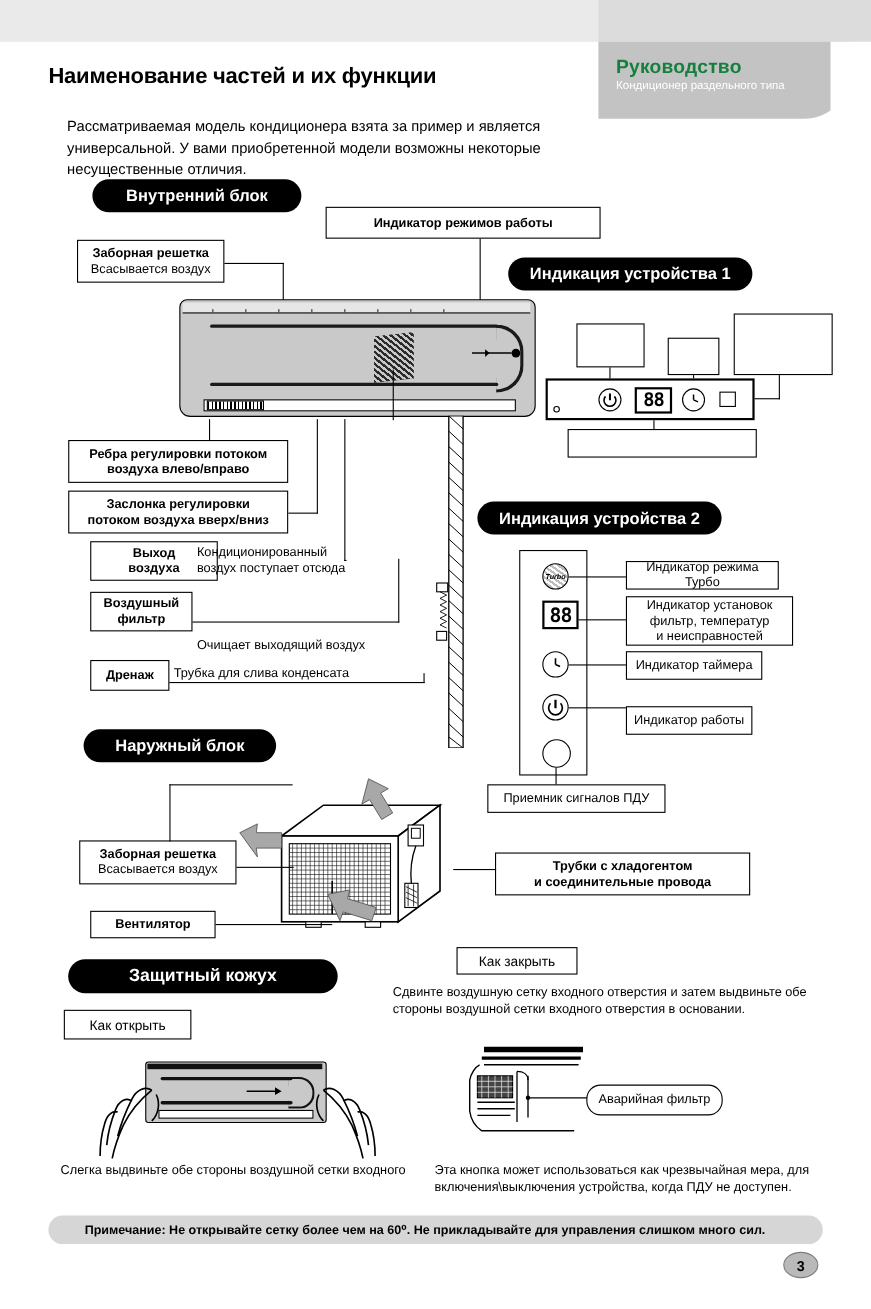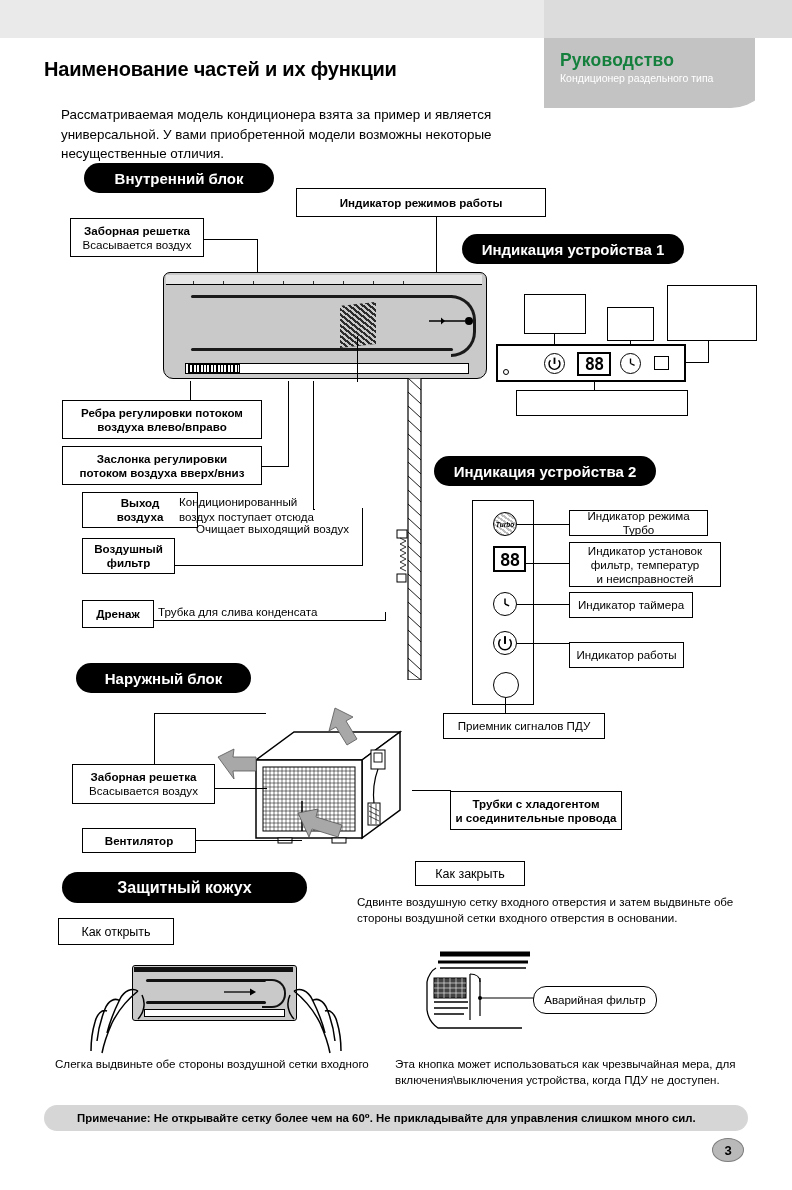--- a/index.html
+++ b/index.html
@@ -178,21 +178,21 @@
 </div>
 <div class="abs txt" style="left:179px;top:494px;width:150px;">
   <div>Кондиционированный</div>
   <div>воздух поступает отсюда</div>
 </div>
 
 <div class="abs box" style="left:82px;top:538px;width:93px;height:36px;">
   <span class="lbl-bold">Воздушный</span>
   <span class="lbl-bold">фильтр</span>
 </div>
-<div class="abs txt" style="left:179px;top:521px;width:170px;text-align:right;">Очищает выходящий воздух</div>
+<div class="abs txt" style="left:179px;top:579px;width:170px;">Очищает выходящий воздух</div>
 <div class="abs ln lnh" style="left:175px;top:565px;width:188px;"></div>
 <div class="abs ln lnv" style="left:362px;top:508px;height:58px;"></div>
 
 <div class="abs box" style="left:82px;top:600px;width:72px;height:28px;">
   <span class="lbl-bold">Дренаж</span>
 </div>
 <div class="abs txt" style="left:158px;top:604px;width:200px;">Трубка для слива конденсата</div>
 <div class="abs ln lnh" style="left:154px;top:620px;width:232px;"></div>
 <div class="abs ln lnv" style="left:385px;top:612px;height:9px;"></div>
 
@@ -402,21 +402,21 @@
 </div>
 <div class="abs ln lnv" style="left:154px;top:713px;height:52px;"></div>
 <div class="abs ln lnh" style="left:154px;top:713px;width:112px;"></div>
 <div class="abs ln lnh" style="left:215px;top:788px;width:52px;"></div>
 
 <div class="abs box" style="left:82px;top:828px;width:114px;height:25px;">
   <span class="lbl-bold">Вентилятор</span>
 </div>
 <div class="abs ln lnh" style="left:196px;top:840px;width:106px;"></div>
 
-<div class="abs box" style="left:450px;top:775px;width:172px;height:39px;margin-top:16px;">
+<div class="abs box" style="left:450px;top:775px;width:232px;height:39px;">
   <span class="lbl-bold">Трубки с хладогентом</span>
   <span class="lbl-bold">и соединительные провода</span>
 </div>
 <div class="abs ln lnh" style="left:412px;top:790px;width:39px;"></div>
 
 <div class="abs pill" style="left:62px;top:872px;width:245px;height:31px;font-size:16px;">
   <span>Защитный кожух</span>
 </div>
 
 <div class="abs box" style="left:58px;top:918px;width:116px;height:27px;">

